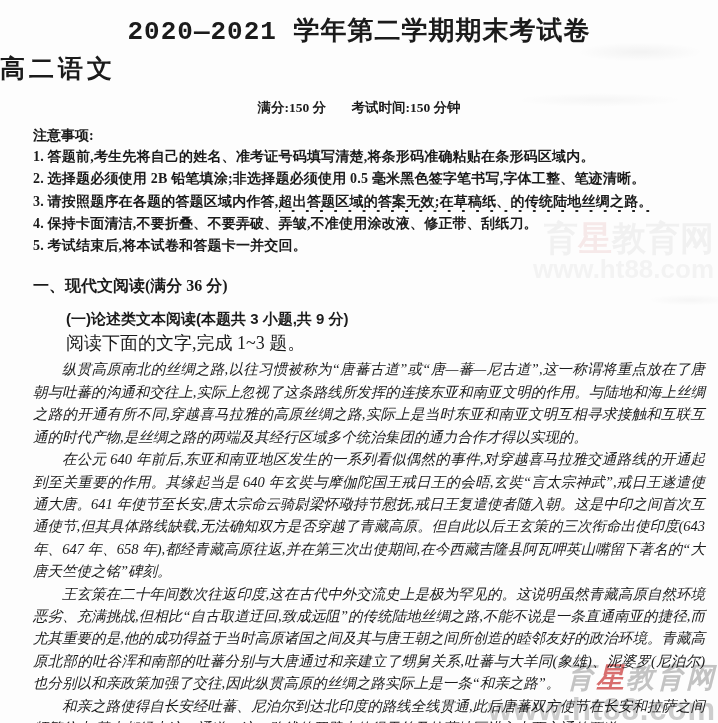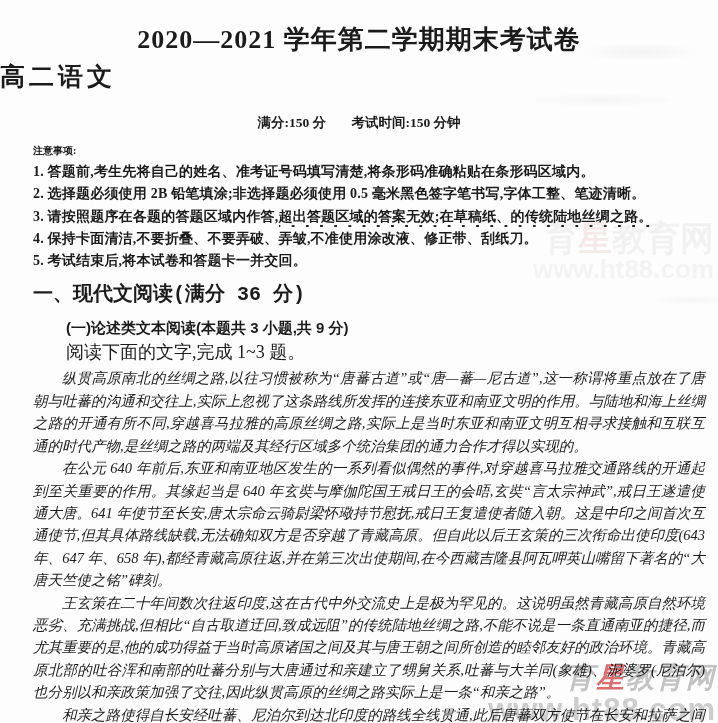--- a/index.html
+++ b/index.html
@@ -12,39 +12,39 @@
       radial-gradient(ellipse 90px 14px at 640px 52px, rgba(0,0,0,0.045), transparent 70%),
       radial-gradient(ellipse 120px 10px at 600px 100px, rgba(0,0,0,0.03), transparent 70%),
       radial-gradient(ellipse 60px 8px at 690px 300px, rgba(0,0,0,0.03), transparent 70%),
       #fdfdfd;
     overflow:hidden;
     font-family:"Liberation Serif", serif;
     color:#1b1b1b;
   }
 
   
-  .title1 { padding-top:24px; text-align:center; font-size:26px; font-weight:bold; letter-spacing:1px; line-height:32px; }
+  .title1 { padding-top:16px; text-align:center; font-size:26px; font-weight:bold; letter-spacing:1px; line-height:32px;font-family:Liberation Mono, monospace; }
   .title2 { margin-top:6px; text-align:left; font-size:25px; font-weight:bold; letter-spacing:4px; line-height:30px; }
-  .meta   { margin-top:22px; text-align:center; font-size:13.5px; font-weight:bold; line-height:17px; }
+  .meta   { margin-top:15px; text-align:center; font-size:13.5px; font-weight:bold; line-height:17px; }
   .meta .gap { display:inline-block; margin-left:22px; }
 
   
   .notice { margin:9px 12px 0 33px; }
-  .notice-heading { font-family:Liberation Serif, serif; font-size:10px; font-weight:bold; line-height:21px; }
+  .notice-heading { font-family:Liberation Serif, serif; font-size:14px; font-weight:bold; line-height:21px; }
   .notice-item { font-size:14px; font-weight:600; line-height:22.3px; white-space:nowrap; letter-spacing:0.2px; }
   .em-dots {
     background-image: radial-gradient(circle, #222 1.05px, rgba(0,0,0,0) 1.4px);
     background-size: 14.2px 4px;
     background-position: 7px bottom;
     background-repeat: repeat-x;
     padding-bottom: 4px;
   }
 
   
-  .sec1 { margin:10px 12px 0 33px; font-family:Liberation Mono, monospace; font-size:20px; font-weight:bold; line-height:25px; }
+  .sec1 { margin:16px 12px 0 33px; font-family:Liberation Serif, serif; font-size:16px; font-weight:bold; line-height:25px; }
   .sec2 { margin:8px 12px 0 66px; font-family:"Liberation Sans", sans-serif; font-size:15px;   font-weight:bold; line-height:25px; }
   .sec3 { margin:0 12px 0 66px; font-size:18px; line-height:25px; }
 
   
   .passage { margin:2px 13px 16px 33px; font-size:14.5px; line-height:22.4px; text-align:justify; font-style:italic; }
   .passage p { margin:0; text-indent:2em; }
 
   
   .wm { position:absolute; text-align:right; pointer-events:none; mix-blend-mode:multiply; font-family:"Liberation Sans", sans-serif; font-weight:bold; }
   .wm-bottom { right:2px; top:657px; }

